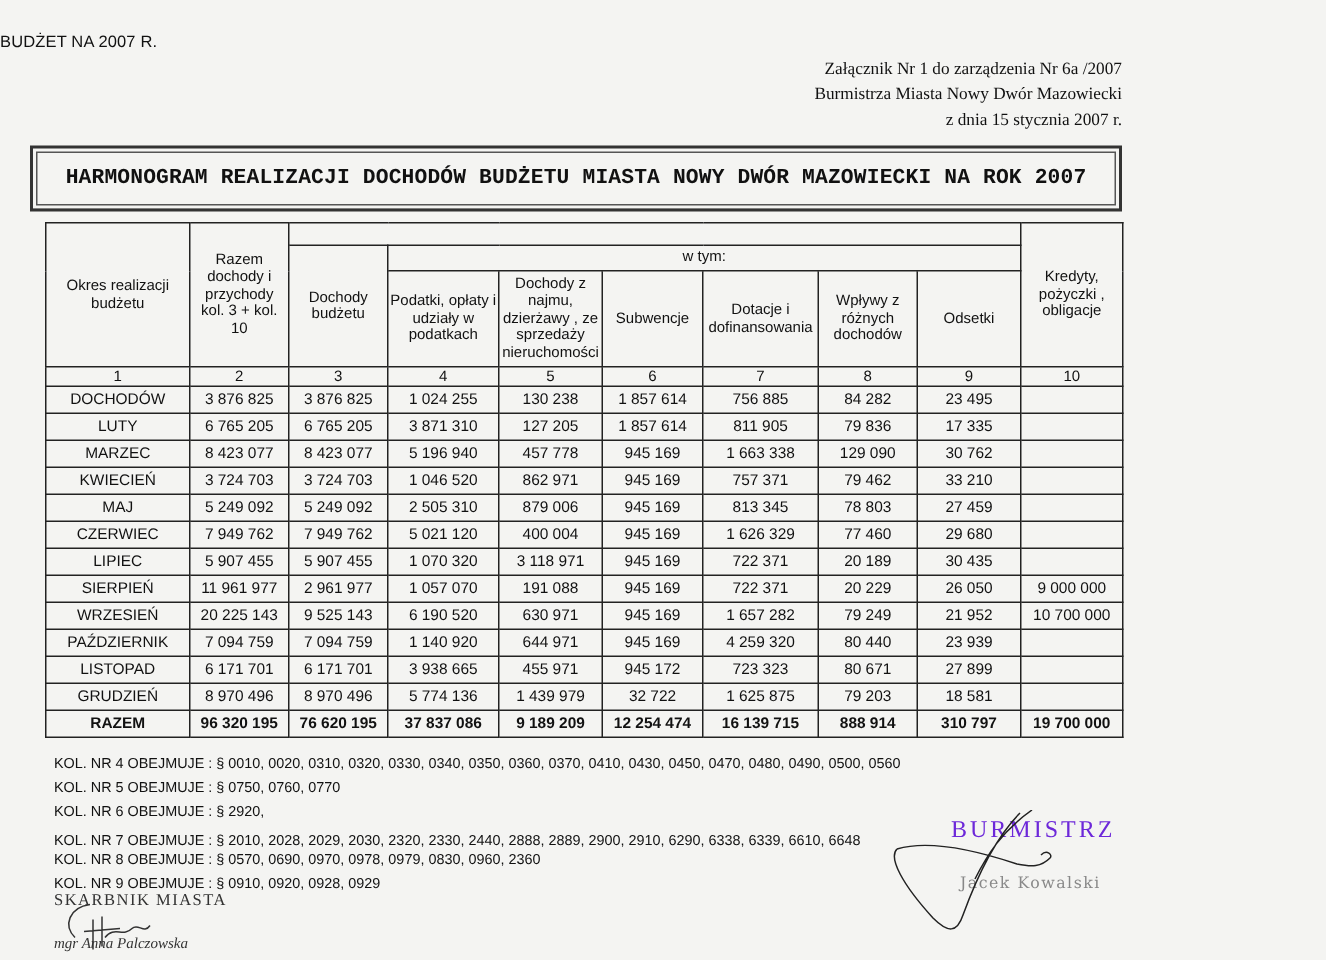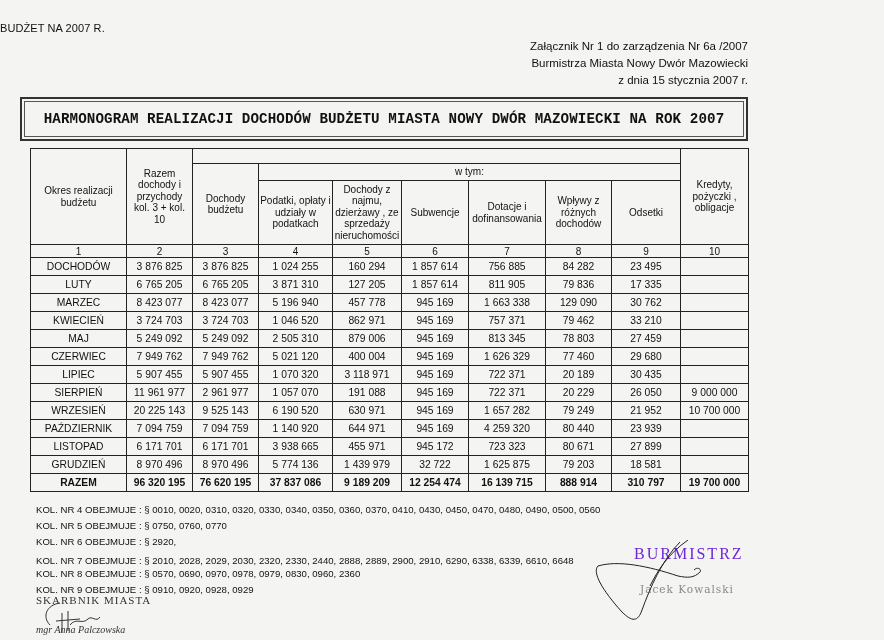--- a/index.html
+++ b/index.html
@@ -9,21 +9,21 @@
     font-family: "Liberation Sans", sans-serif;
     color: #111;
   }
   .abs { position: absolute; }
   .budget-head {
     left: 0; width: 884px; top: 22px; text-align: left;
     font-size: 11px; letter-spacing: 0.1px;
   }
   .attach {
     right: 136px; text-align: center;
-    font-family: Liberation Sans, sans-serif; font-size: 11.5px;
+    font-family: Liberation Serif, serif; font-size: 11.5px;
   }
   .title-box {
     left: 20px; top: 97px; width: 724px; height: 40px;
     border: 2px solid #333; box-shadow: inset 0 0 0 2px #f4f4f2, inset 0 0 0 3px #555;
     display: flex; align-items: center; justify-content: center;
     font-family: Liberation Mono, monospace; font-weight: bold; font-size: 14.2px;
     letter-spacing: 0.1px;
   }
   table.tbl {
     position: absolute; left: 30px; top: 148px;
@@ -105,21 +105,21 @@
     <td>9</td>
     <td>10</td>
   </tr>
   </tbody>
     <tbody id="data-body">
       <tr class="data">
         <td>DOCHODÓW</td>
         <td>3 876 825</td>
         <td>3 876 825</td>
         <td>1 024 255</td>
-        <td>160 294</td>
+        <td>130 238</td>
         <td>1 857 614</td>
         <td>756 885</td>
         <td>84 282</td>
         <td>23 495</td>
         <td></td>
       </tr>
       <tr class="data">
         <td>LUTY</td>
         <td>6 765 205</td>
         <td>6 765 205</td>

